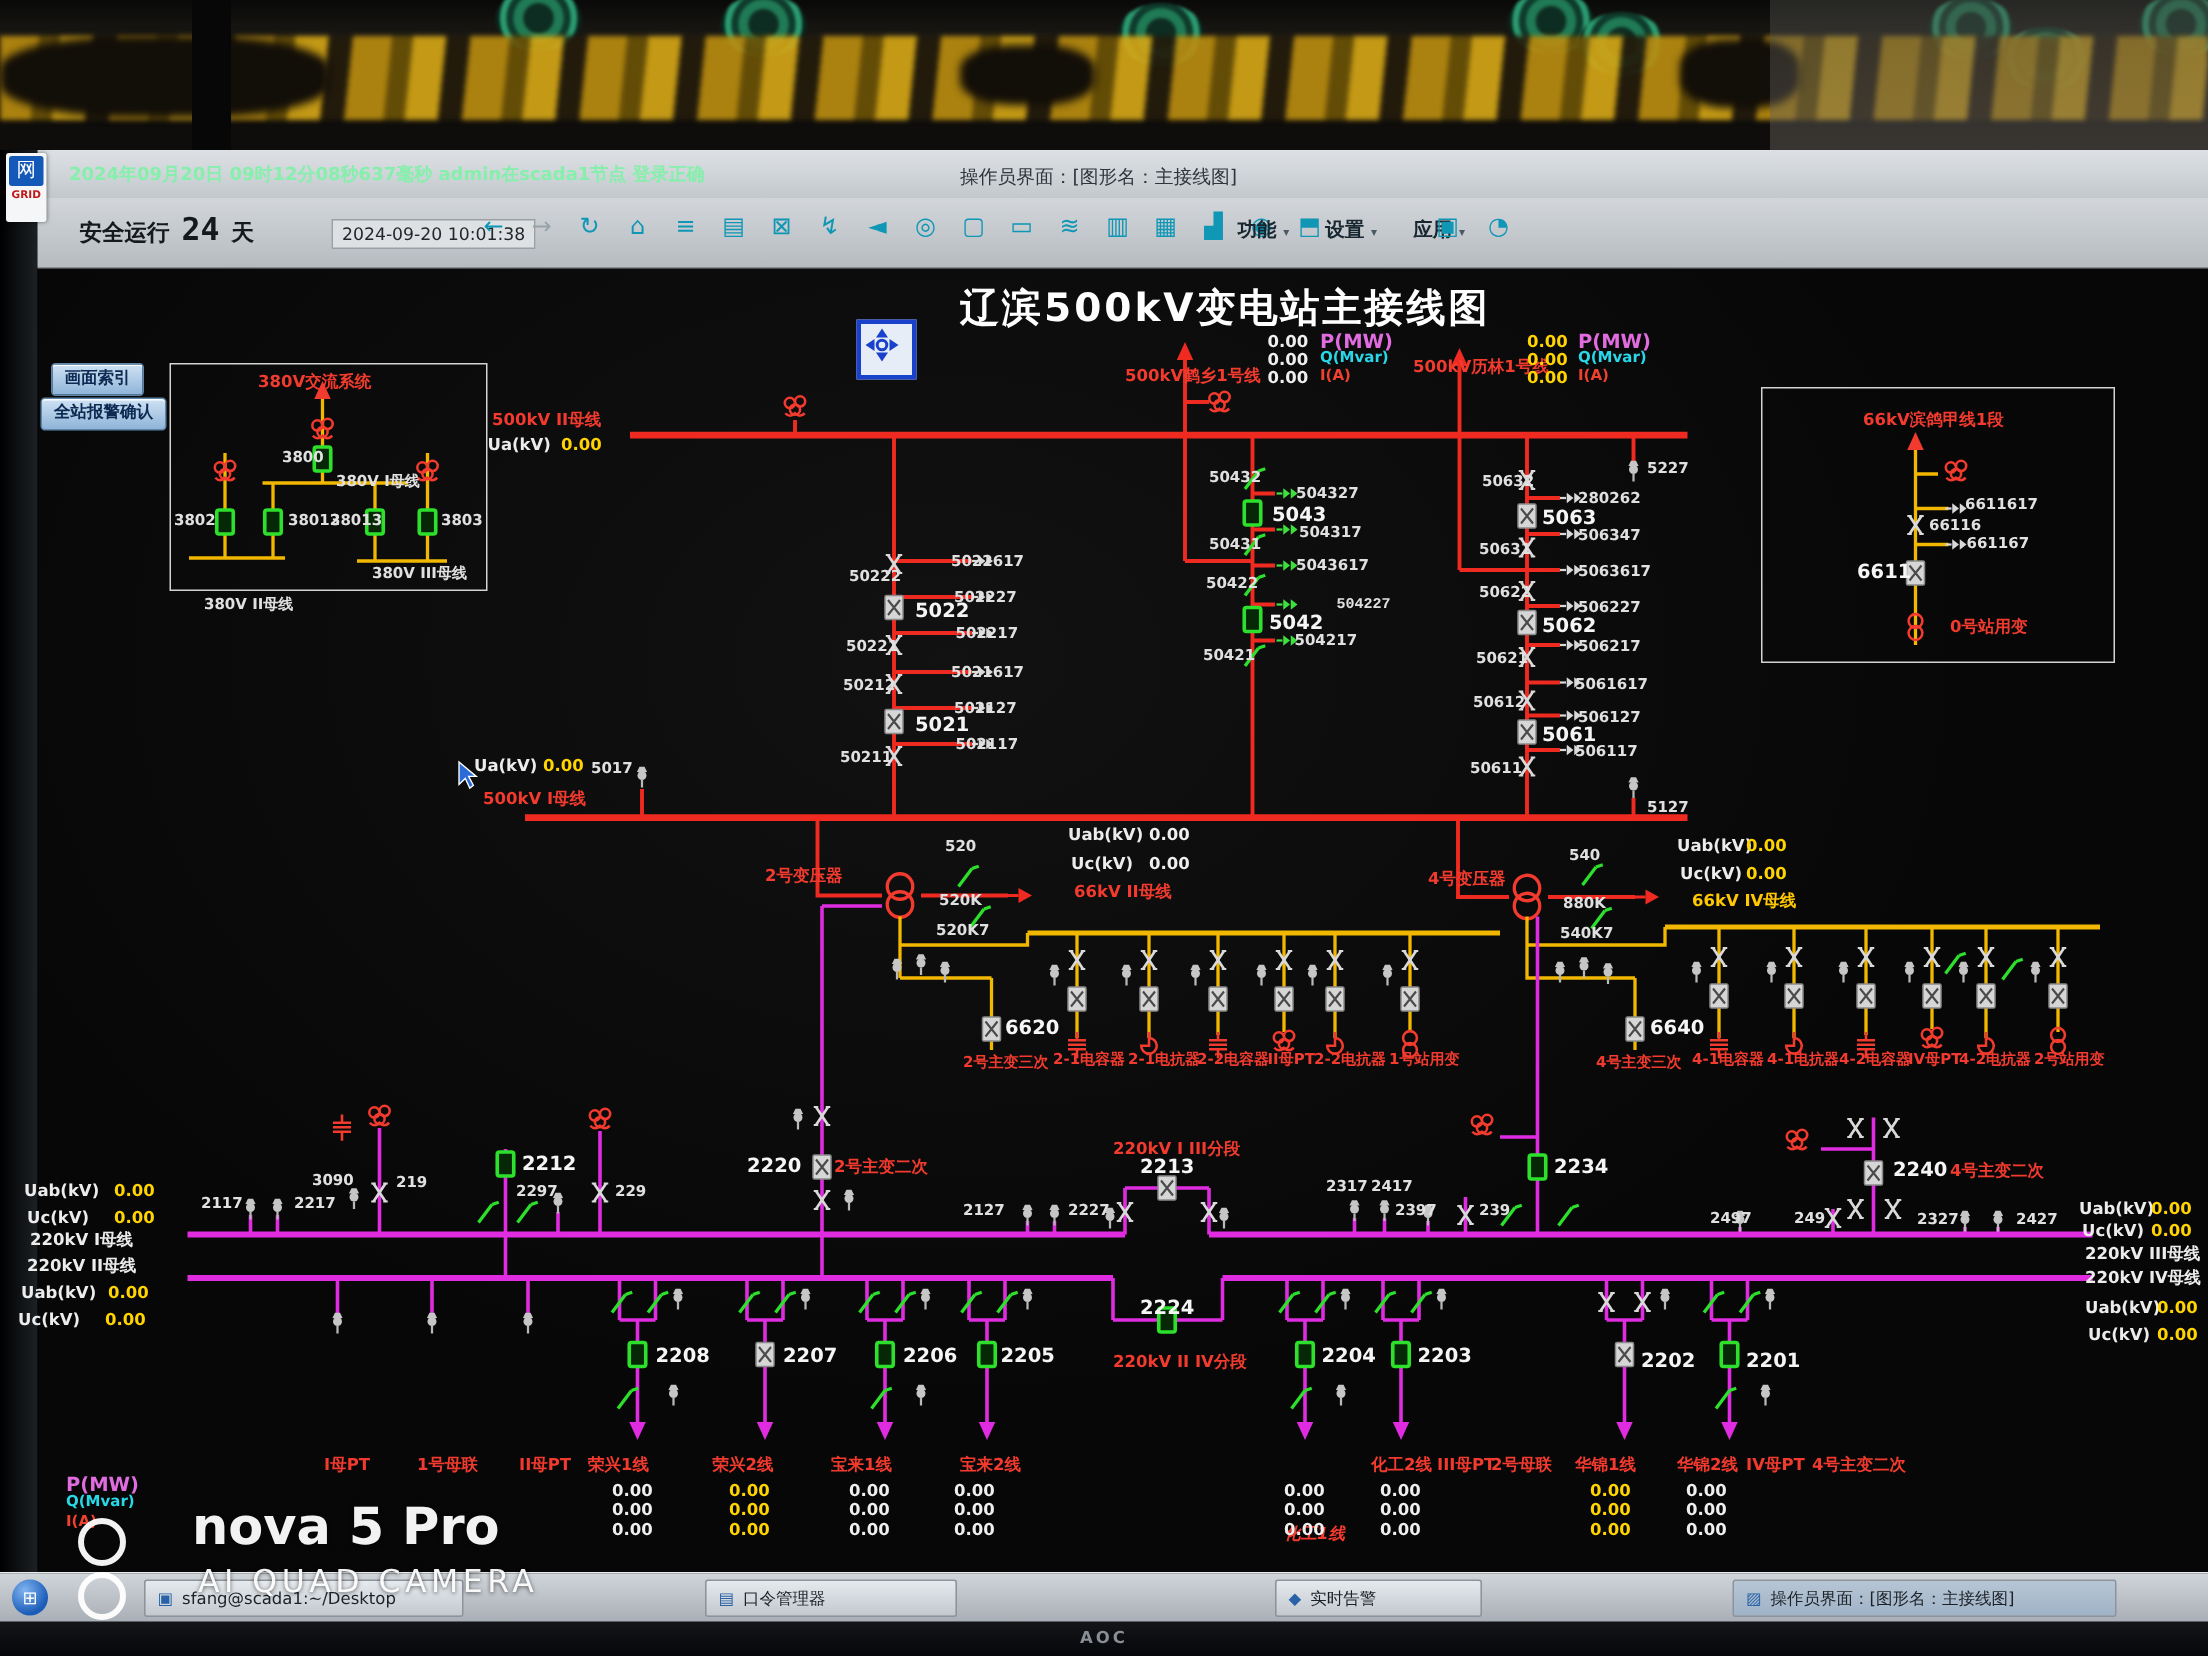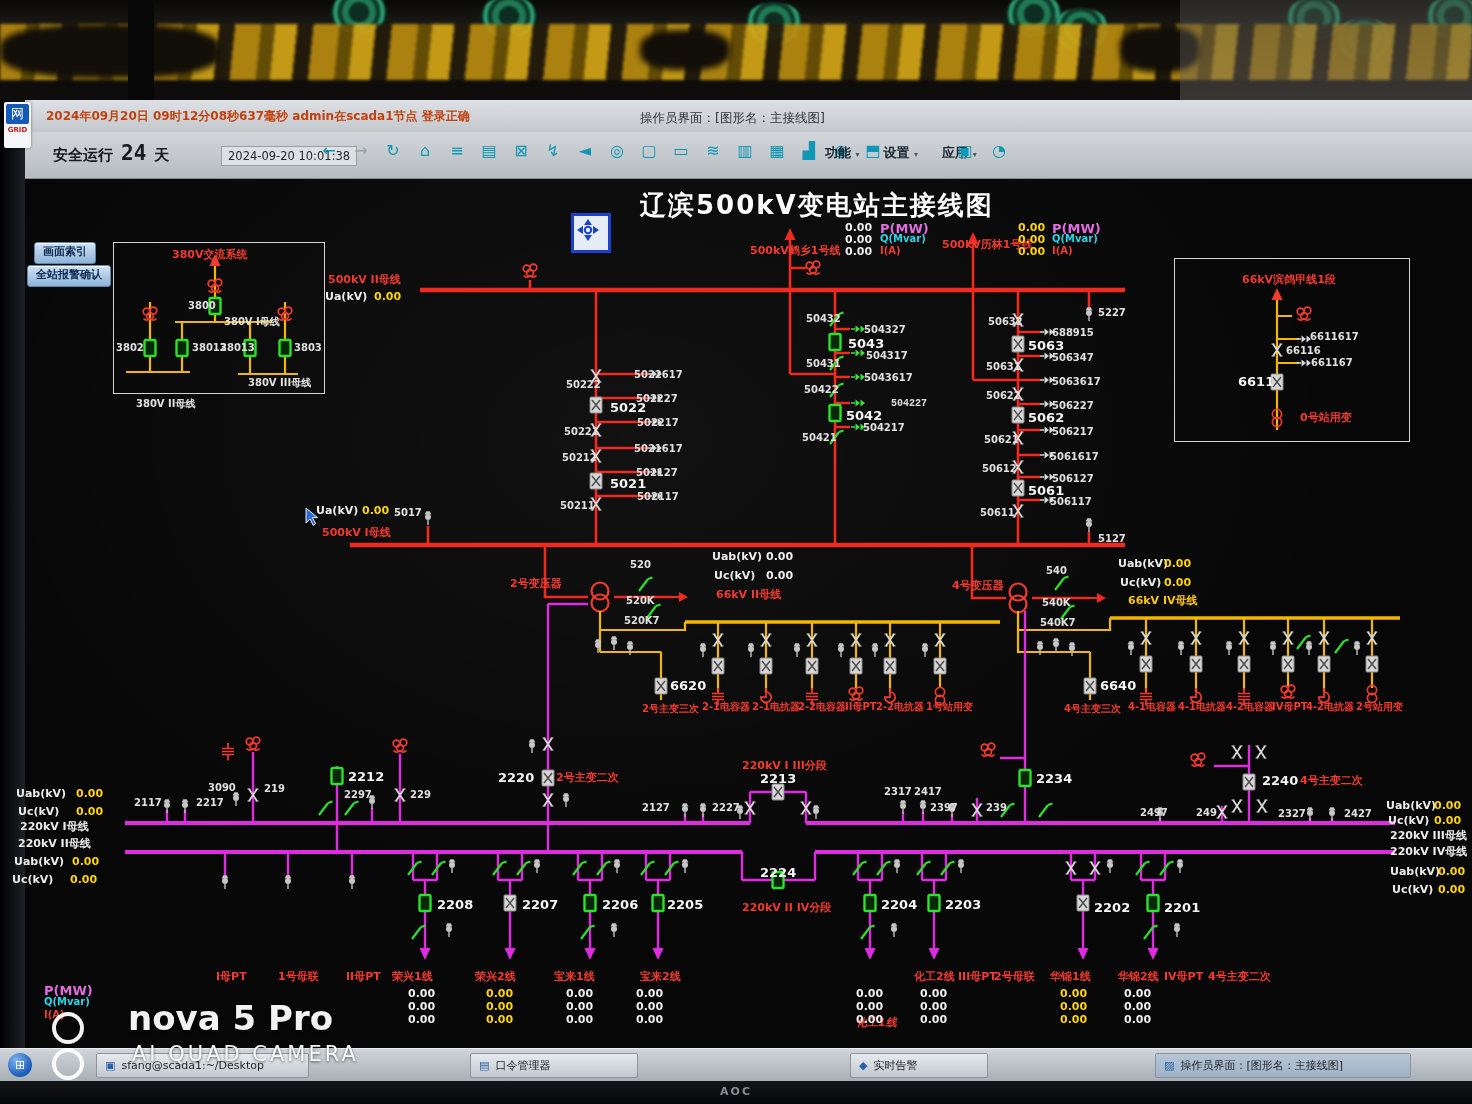--- a/index.html
+++ b/index.html
@@ -22,21 +22,21 @@
   #bezel-bottom{position:absolute;left:0;top:1080px;width:1472px;height:24px;z-index:6;
     background:linear-gradient(#14161a,#05060a);color:#8a8f96;text-align:center;}
   #bezel-bottom span{display:inline-block;margin-top:4px;font-size:11px;font-weight:bold;letter-spacing:2px;}
   
   #titlebar{position:absolute;left:25px;top:100px;width:1447px;height:32px;z-index:5;
     background:linear-gradient(#dde1e5,#c3c8cd);border-bottom:1px solid #979da3;}
   #logo{position:absolute;left:4px;top:102px;width:27px;height:46px;background:#f4f6f8;z-index:6;
     border-radius:2px;box-shadow:0 0 3px rgba(0,0,0,.5);text-align:center;}
   #logo .l1{display:block;margin:2px 2px 0;background:#1559b8;color:#fff;font-size:13px;line-height:20px;border-radius:2px;}
   #logo .l2{display:block;color:#c01818;font-size:7px;font-weight:bold;margin-top:2px;}
-  #login-text{position:absolute;left:46px;top:108px;font-size:12px;font-weight:bold;color:#c2410c;white-space:nowrap;}
+  #login-text{position:absolute;left:46px;top:108px;font-size:12px;font-weight:bold;color:#86efac;white-space:nowrap;}
   #caption{position:absolute;left:640px;top:110px;font-size:12.5px;color:#31343a;white-space:nowrap;}
   #toolbar{position:absolute;left:25px;top:132px;width:1447px;height:46px;z-index:5;
     background:linear-gradient(#d2d6da,#b7bcc1);border-bottom:1px solid #878d93;}
   #saferun{position:absolute;left:28px;top:9px;font-size:15px;color:#15181c;font-weight:bold;}
   #saferun b{font-family:"DejaVu Sans Mono","Liberation Mono",monospace;font-size:21px;margin:0 8px;}
   #tb-date{position:absolute;left:196px;top:14px;font-size:11.5px;color:#23262a;
     background:#dde1e4;border:1px solid #9aa0a6;padding:2px 6px;}
   #tbicons{position:absolute;left:292px;top:6px;display:flex;gap:8px;}
   .tbi{width:22px;height:24px;line-height:24px;text-align:center;font-size:16px;color:#1097b5;
     border:1px solid transparent;border-radius:2px;}
@@ -596,21 +596,21 @@
     <span class="an c-w" style="left: 866px; top: 351px;">504317</span>
     <span class="an c-w" style="left: 806px; top: 359px;">50431</span>
     <span class="an c-w" style="left: 864px; top: 373px;">5043617</span>
     <span class="an c-w" style="left: 804px; top: 385px;">50422</span>
     <span class="an c-w" style="left: 891px; top: 399px; font-family: Liberation Mono, monospace;">504227</span>
     <span class="an c-W" style="left: 846px; top: 409px;">5042</span>
     <span class="an c-w" style="left: 863px; top: 423px;">504217</span>
     <span class="an c-w" style="left: 802px; top: 433px;">50421</span>
     <span class="an c-w" style="left: 1098px; top: 308px;">5227</span>
     <span class="an c-w" style="left: 988px; top: 317px;">50632</span>
-    <span class="an c-w" style="left: 1052px; top: 328px;">688915</span>
+    <span class="an c-w" style="left: 1052px; top: 328px;">280262</span>
     <span class="an c-W" style="left: 1028px; top: 339px;">5063</span>
     <span class="an c-w" style="left: 1052px; top: 353px;">506347</span>
     <span class="an c-w" style="left: 986px; top: 362px;">50631</span>
     <span class="an c-w" style="left: 1052px; top: 377px;">5063617</span>
     <span class="an c-w" style="left: 986px; top: 391px;">50622</span>
     <span class="an c-w" style="left: 1052px; top: 401px;">506227</span>
     <span class="an c-W" style="left: 1028px; top: 411px;">5062</span>
     <span class="an c-w" style="left: 1052px; top: 427px;">506217</span>
     <span class="an c-w" style="left: 984px; top: 435px;">50621</span>
     <span class="an c-w" style="left: 1050px; top: 452px;">5061617</span>
@@ -632,21 +632,21 @@
     <span class="an c-W" style="left: 670px; top: 679px;">6620</span>
     <span class="an c-R" style="left: 642px; top: 704px;">2号主变三次</span>
     <span class="an c-R" style="left: 702px; top: 702px;">2-1电容器</span>
     <span class="an c-R" style="left: 752px; top: 702px;">2-1电抗器</span>
     <span class="an c-R" style="left: 798px; top: 702px;">2-2电容器</span>
     <span class="an c-R" style="left: 845px; top: 702px;">II母PT</span>
     <span class="an c-R" style="left: 876px; top: 702px;">2-2电抗器</span>
     <span class="an c-R" style="left: 926px; top: 702px;">1号站用变</span>
     <span class="an c-r" style="left: 952px; top: 580px;">4号变压器</span>
     <span class="an c-w" style="left: 1046px; top: 566px;">540</span>
-    <span class="an c-w" style="left: 1042px; top: 598px;">540K</span>
+    <span class="an c-w" style="left: 1042px; top: 598px;">880K</span>
     <span class="an c-w" style="left: 1040px; top: 618px;">540K7</span>
     <span class="an c-u" style="left: 1118px; top: 558px;">Uab(kV)</span>
     <span class="an c-v" style="left: 1164px; top: 558px;">0.00</span>
     <span class="an c-u" style="left: 1120px; top: 577px;">Uc(kV)</span>
     <span class="an c-v" style="left: 1164px; top: 577px;">0.00</span>
     <span class="an c-Y" style="left: 1128px; top: 595px;">66kV IV母线</span>
     <span class="an c-W" style="left: 1100px; top: 679px;">6640</span>
     <span class="an c-R" style="left: 1064px; top: 704px;">4号主变三次</span>
     <span class="an c-R" style="left: 1128px; top: 702px;">4-1电容器</span>
     <span class="an c-R" style="left: 1178px; top: 702px;">4-1电抗器</span>

